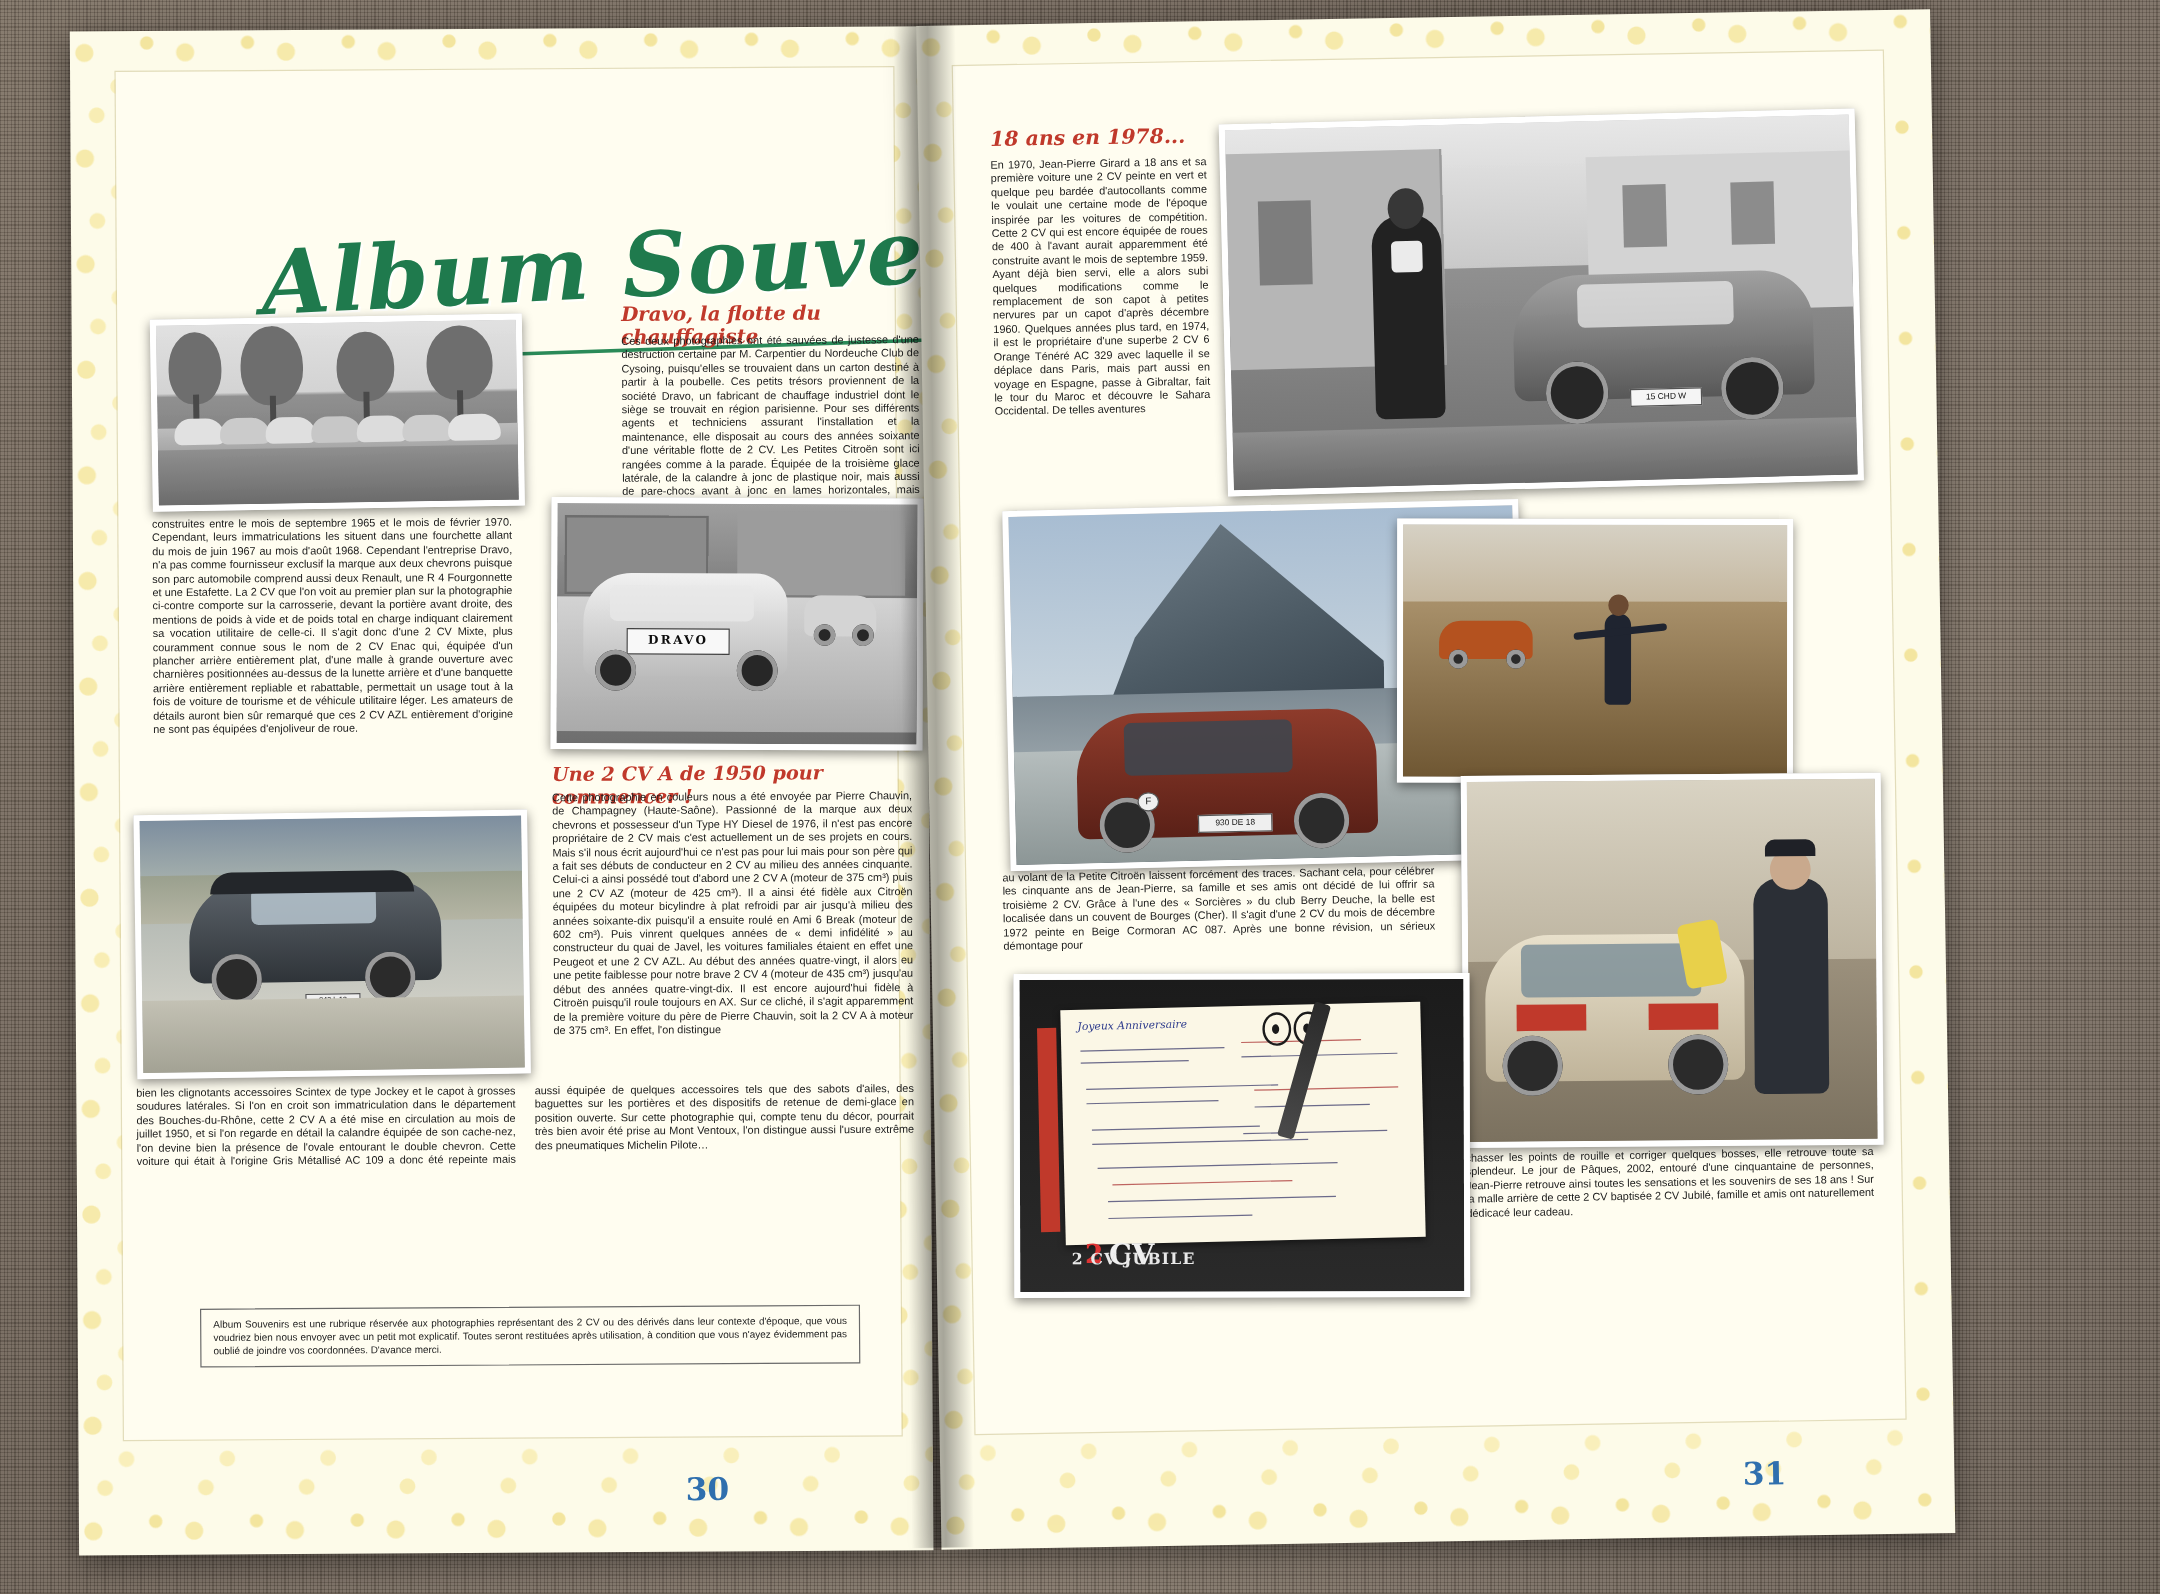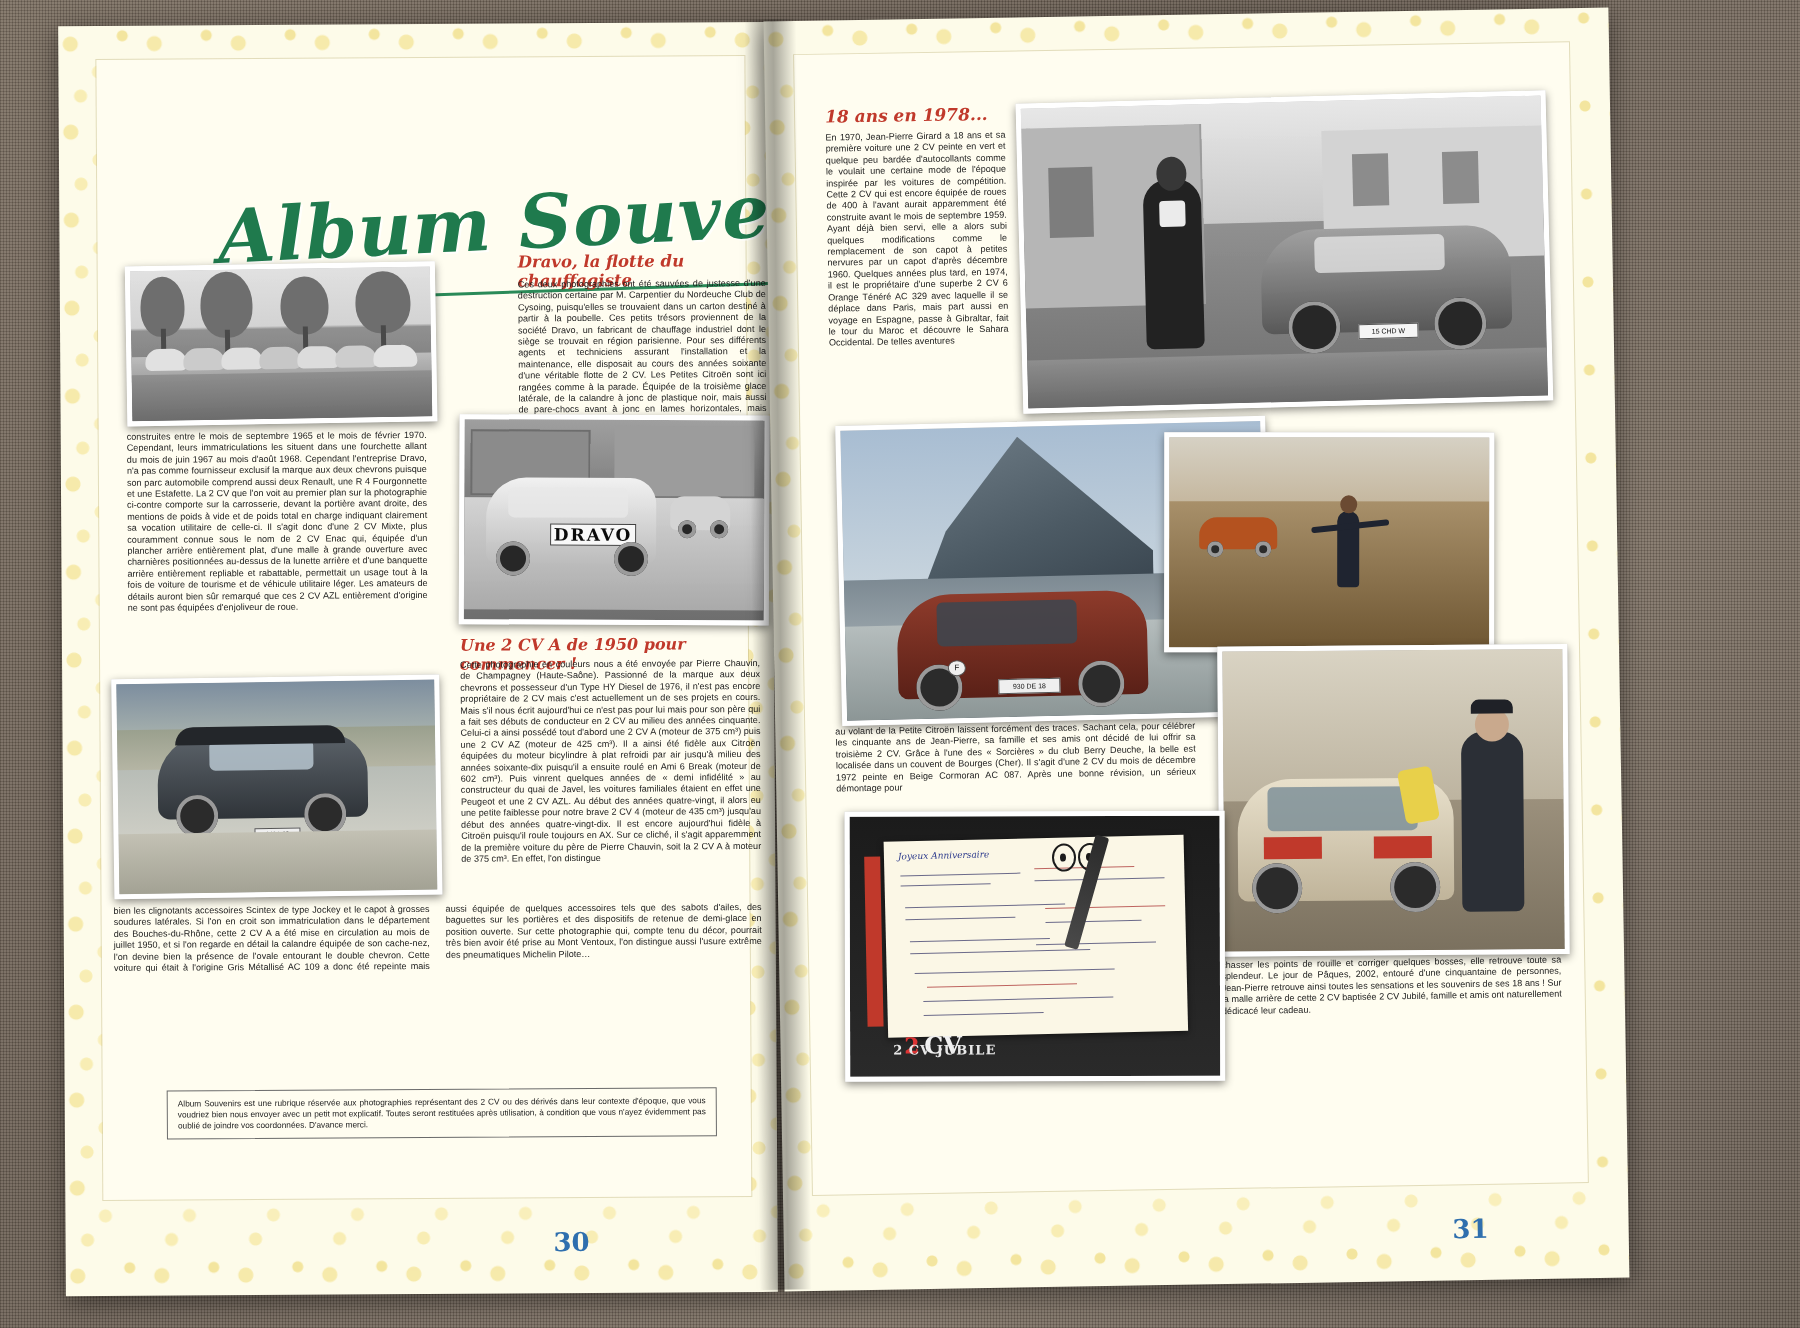--- a/index.html
+++ b/index.html
@@ -95,21 +95,21 @@
     overflow:hidden;
   }
   .photo .ph-inner{position:absolute;inset:0;}
   .bw{filter:grayscale(1) contrast(1.05);}
 
   .page-number{
     position:absolute;bottom:36px;
     font-family:"DejaVu Serif", serif;
     font-size:26px;font-weight:bold;color:#2f6fae;
   }
-  #pn-left{right:188px;margin-top:40px;}
+  #pn-left{right:170px;margin-top:40px;}
   #pn-right{right:140px;}
 
   #footnote{
     position:absolute;left:64px;right:34px;bottom:60px;
     border:1px solid #6a6a6a;
     padding:7px 10px;
     font-size:8.3px;line-height:11px;color:#222;
     background:#fffdf0;
     text-align:justify;
   }
@@ -183,21 +183,21 @@
       <div class="body-text" style="left:420px;top:222px;width:248px;height:172px;">Ces deux photographies ont été sauvées de justesse d'une destruction certaine par M. Carpentier du Nordeuche Club de Cysoing, puisqu'elles se trouvaient dans un carton destiné à partir à la poubelle. Ces petits trésors proviennent de la société Dravo, un fabricant de chauffage industriel dont le siège se trouvait en région parisienne. Pour ses différents agents et techniciens assurant l'installation et la maintenance, elle disposait au cours des années soixante d'une véritable flotte de 2 CV. Les Petites Citroën sont ici rangées comme à la parade. Équipée de la troisième glace latérale, de la calandre à jonc de plastique noir, mais aussi de pare-chocs avant à jonc en lames horizontales, mais aussi de pare-chocs avant à jonc de plastique noir, ces huit 2 CV, sept 2 CV AZL et une 2 CV AZU, ont tout été</div>
 
       <div class="photo bw" style="left:360px;top:358px;width:300px;height:200px;transform:rotate(0.6deg);z-index:5;">
         <div class="ph-inner street-bw">
           <div style="position:absolute;left:0;top:0;width:100%;height:78px;background:linear-gradient(180deg,#9e9e9e,#7d7d7d);"></div>
           <div style="position:absolute;left:6px;top:10px;width:120px;height:66px;background:#8a8a8a;box-shadow:inset 0 0 0 2px #6e6e6e;"></div>
           <div style="position:absolute;left:150px;top:6px;width:140px;height:70px;background:#9b9b9b;"></div>
           <div style="position:absolute;left:0;top:78px;width:100%;height:112px;background:linear-gradient(180deg,#cfcfcf,#a8a8a8);"></div>
           <div class="car-body" style="left:22px;top:58px;width:170px;height:86px;background:linear-gradient(180deg,#ececec,#b9b9b9);border-radius:40px 26px 10px 10px;"></div>
           <div class="glass" style="left:44px;top:68px;width:120px;height:30px;"></div>
-          <div class="dravo-badge" style="left:58px;top:104px;width:84px;height:20px;font-size:17px;line-height:20px;letter-spacing:2px;margin-left:28px;">DRAVO</div>
+          <div class="dravo-badge" style="left:58px;top:104px;width:84px;height:20px;font-size:10px;line-height:20px;letter-spacing:2px;">DRAVO</div>
           <div class="wheel" style="left:32px;top:122px;width:34px;height:34px;"></div>
           <div class="wheel" style="left:150px;top:122px;width:34px;height:34px;"></div>
           <div class="car-body" style="left:206px;top:76px;width:60px;height:34px;background:#d0d0d0;"></div>
           <div class="wheel" style="left:214px;top:100px;width:18px;height:18px;"></div>
           <div class="wheel" style="left:246px;top:100px;width:18px;height:18px;"></div>
         </div>
       </div>
 
       <div class="body-text" style="left:28px;top:372px;width:300px;height:250px;">construites entre le mois de septembre 1965 et le mois de février 1970. Cependant, leurs immatriculations les situent dans une fourchette allant du mois de juin 1967 au mois d'août 1968. Cependant l'entreprise Dravo, n'a pas comme fournisseur exclusif la marque aux deux chevrons puisque son parc automobile comprend aussi deux Renault, une R 4 Fourgonnette et une Estafette. La 2 CV que l'on voit au premier plan sur la photographie ci-contre comporte sur la carrosserie, devant la portière avant droite, des mentions de poids à vide et de poids total en charge indiquant clairement sa vocation utilitaire de celle-ci. Il s'agit donc d'une 2 CV Mixte, plus couramment connue sous le nom de 2 CV Enac qui, équipée d'un plancher arrière entièrement plat, d'une malle à grande ouverture avec charnières positionnées au-dessus de la lunette arrière et d'une banquette arrière entièrement repliable et rabattable, permettait un usage tout à la fois de voiture de tourisme et de véhicule utilitaire léger. Les amateurs de détails auront bien sûr remarqué que ces 2 CV AZL entièrement d'origine ne sont pas équipées d'enjoliveur de roue.</div>
 

